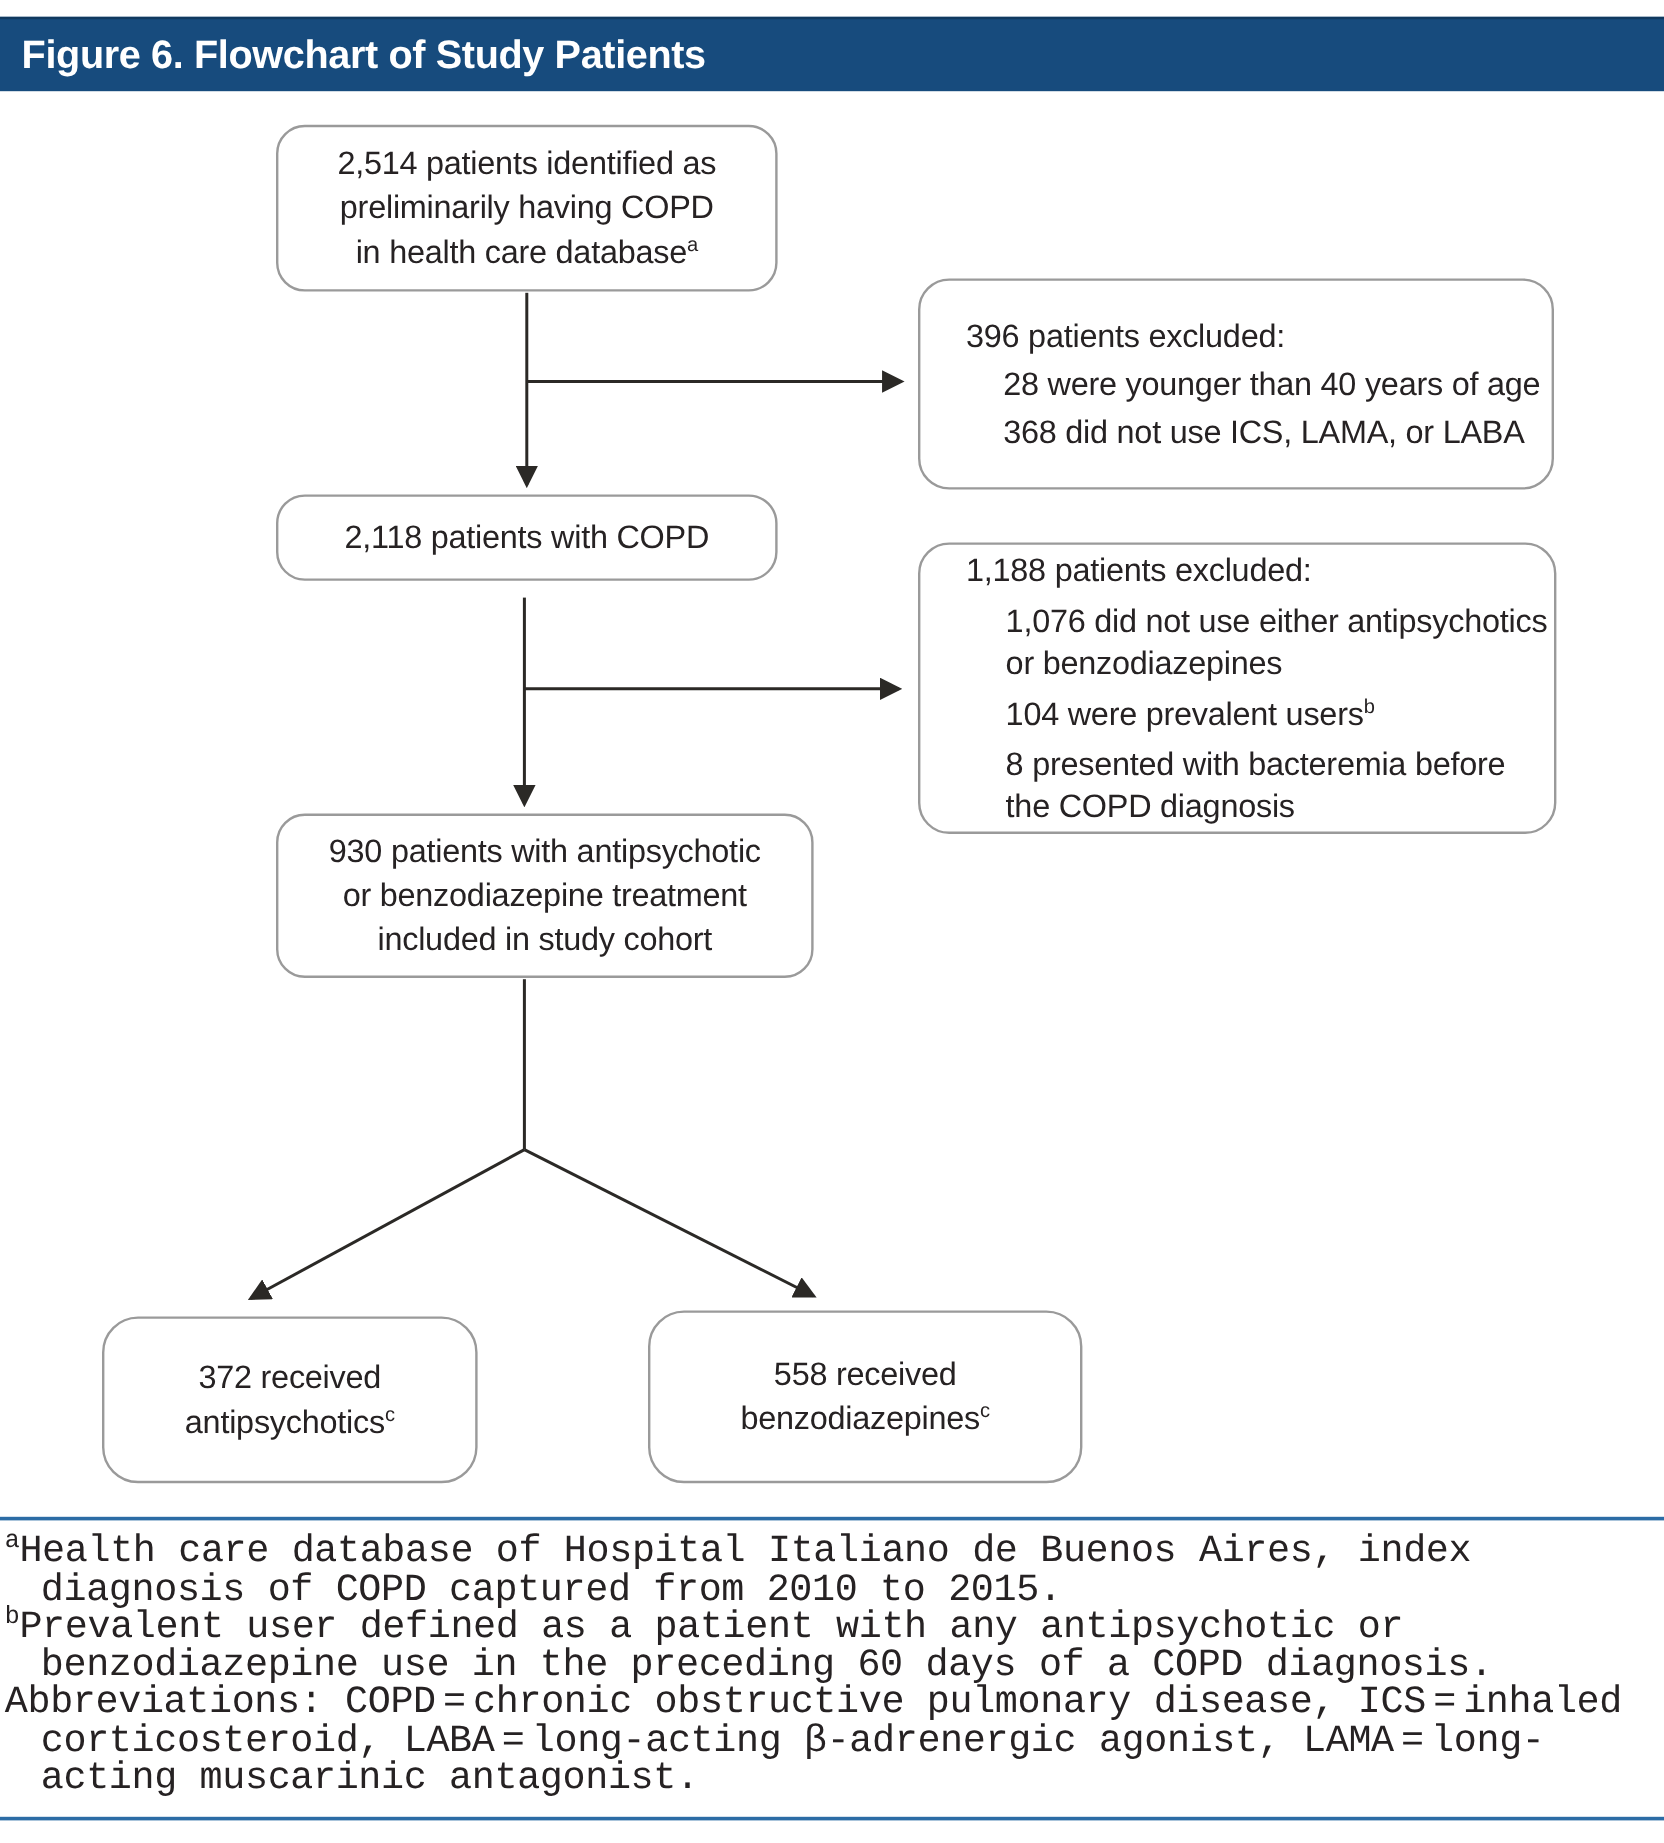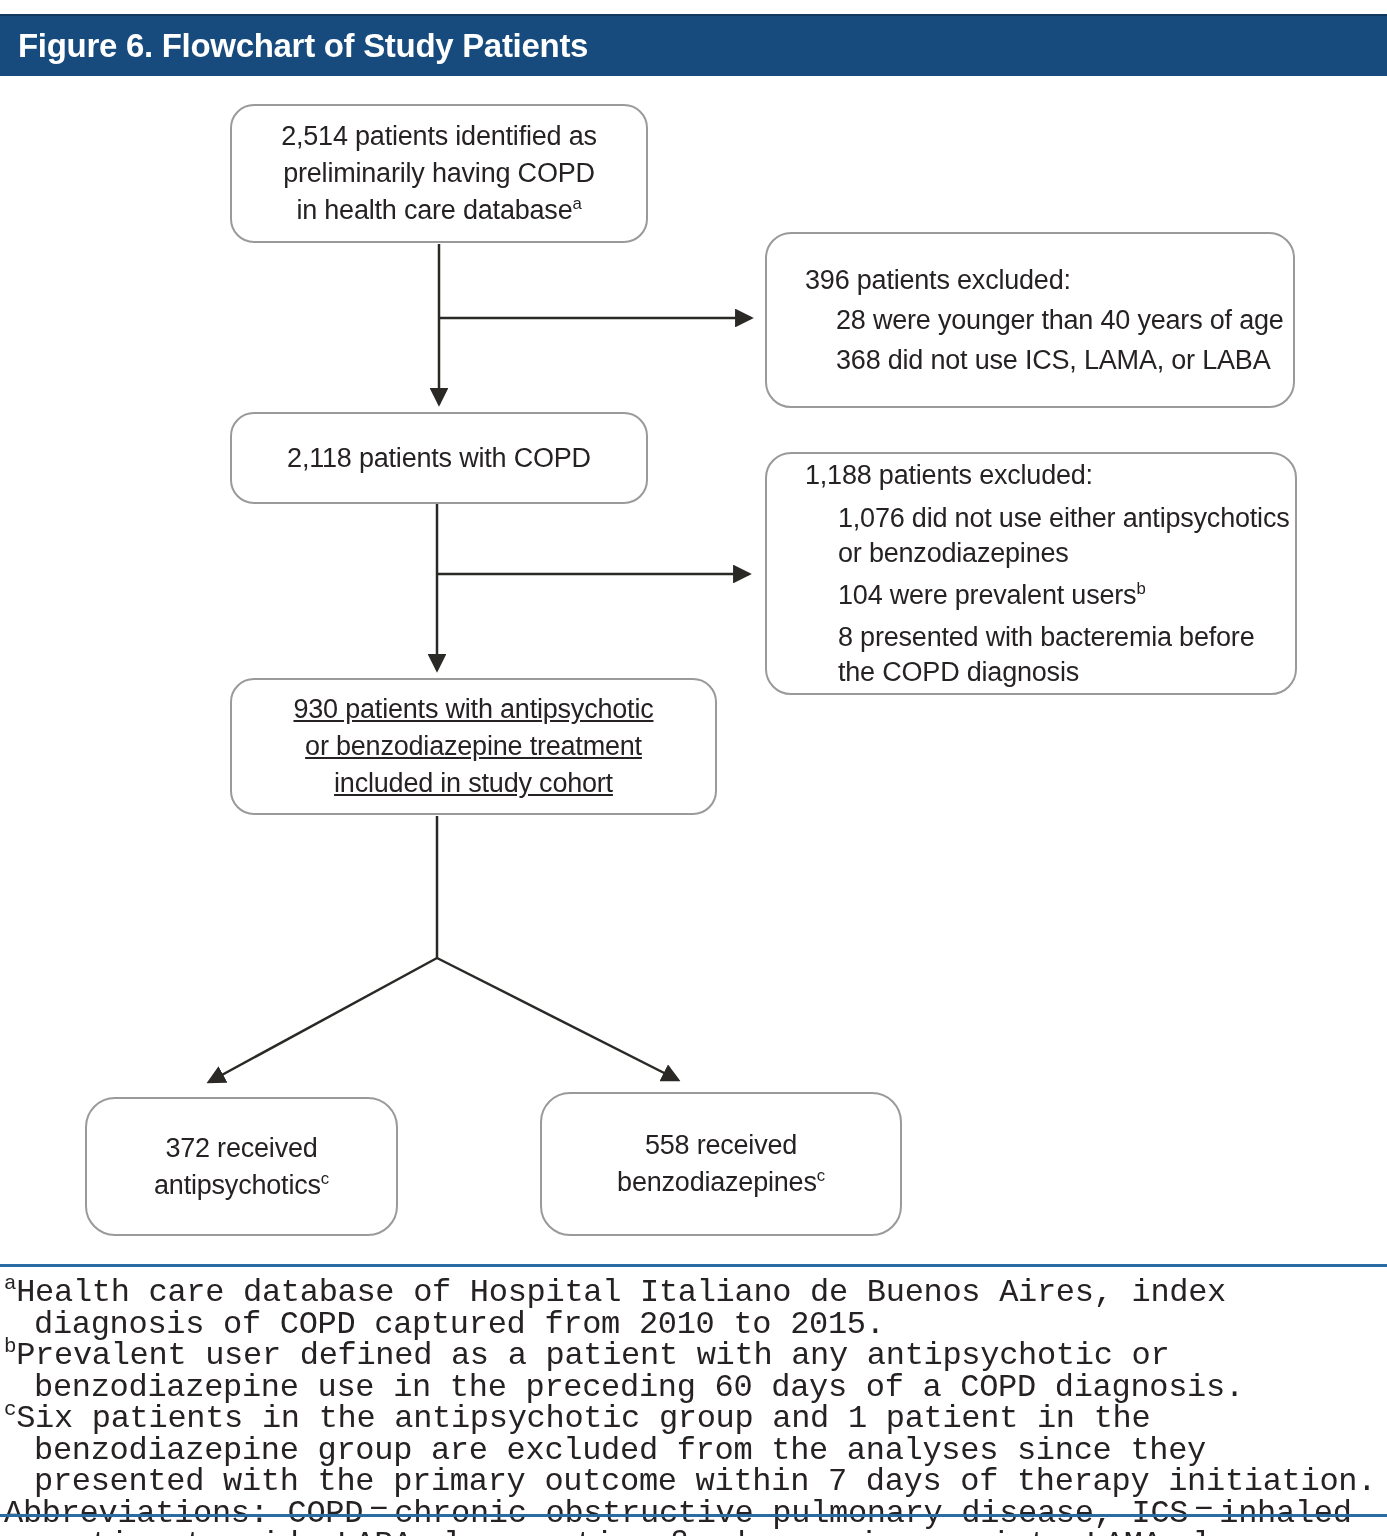--- a/index.html
+++ b/index.html
@@ -126,38 +126,38 @@
   <div class="fbox excl" style="left:765px; top:232px; width:530px; height:176px;">
     <div class="excl-heading">396 patients excluded:</div>
     <div class="excl-item">
       <span>28 were younger than 40 years of age</span>
     </div>
     <div class="excl-item">
       <span>368 did not use ICS, LAMA, or LABA</span>
     </div>
   </div>
 
-  <div class="fbox center" style="left:230px; top:412px; width:418px; height:92px;">
+  <div class="fbox center" style="left:230px; top:412px; width:418px; height:72px;">
     <div>2,118 patients with COPD</div>
   </div>
 
   <div class="fbox excl excl2" style="left:765px; top:452px; width:532px; height:243px;">
     <div class="excl-heading">1,188 patients excluded:</div>
     <div class="excl-item">
       <span>1,076 did not use either antipsychotics or benzodiazepines</span>
     </div>
     <div class="excl-item">
       <span>104 were prevalent users</span><sup>b</sup>
     </div>
     <div class="excl-item">
       <span>8 presented with bacteremia before the COPD diagnosis</span>
     </div>
   </div>
 
-  <div class="fbox center" style="left:230px; top:678px; width:487px; height:137px;text-decoration:underline;">
+  <div class="fbox center" style="left:230px; top:678px; width:448px; height:137px;">
     <div>
       <span class="multiline">930 patients with antipsychotic
 or benzodiazepine treatment
 included in study cohort</span>
     </div>
   </div>
 
   <div class="fbox center" style="left:85px; top:1097px; width:313px; height:139px; border-radius:30px;">
     <div>
       <span class="multiline">372 received
@@ -175,22 +175,19 @@
   <div class="rule rule-top"></div>
 
   <div class="footnotes">
     <div class="footnote">
       <sup>a</sup><span>Health care database of Hospital Italiano de Buenos Aires, index diagnosis of COPD captured from 2010 to 2015.</span>
     </div>
     <div class="footnote">
       <sup>b</sup><span>Prevalent user defined as a patient with any antipsychotic or benzodiazepine use in the preceding 60 days of a COPD diagnosis.</span>
     </div>
     <div class="footnote">
-      <sup>c</sup><span>Six patients in the antipsychotic group and 1 patient in the benzodiazepine group are excluded from the analyses since they presented with the primary outcome within 7 days of therapy initiation.</span>
-    </div>
-    <div class="footnote">
       <span>Abbreviations: COPD = chronic obstructive pulmonary disease, ICS = inhaled corticosteroid, LABA = long-acting β-adrenergic agonist, LAMA = long-acting muscarinic antagonist.</span>
     </div>
   </div>
 
   <div class="rule rule-bottom"></div>
 
 </div>
 
 </body></html>

